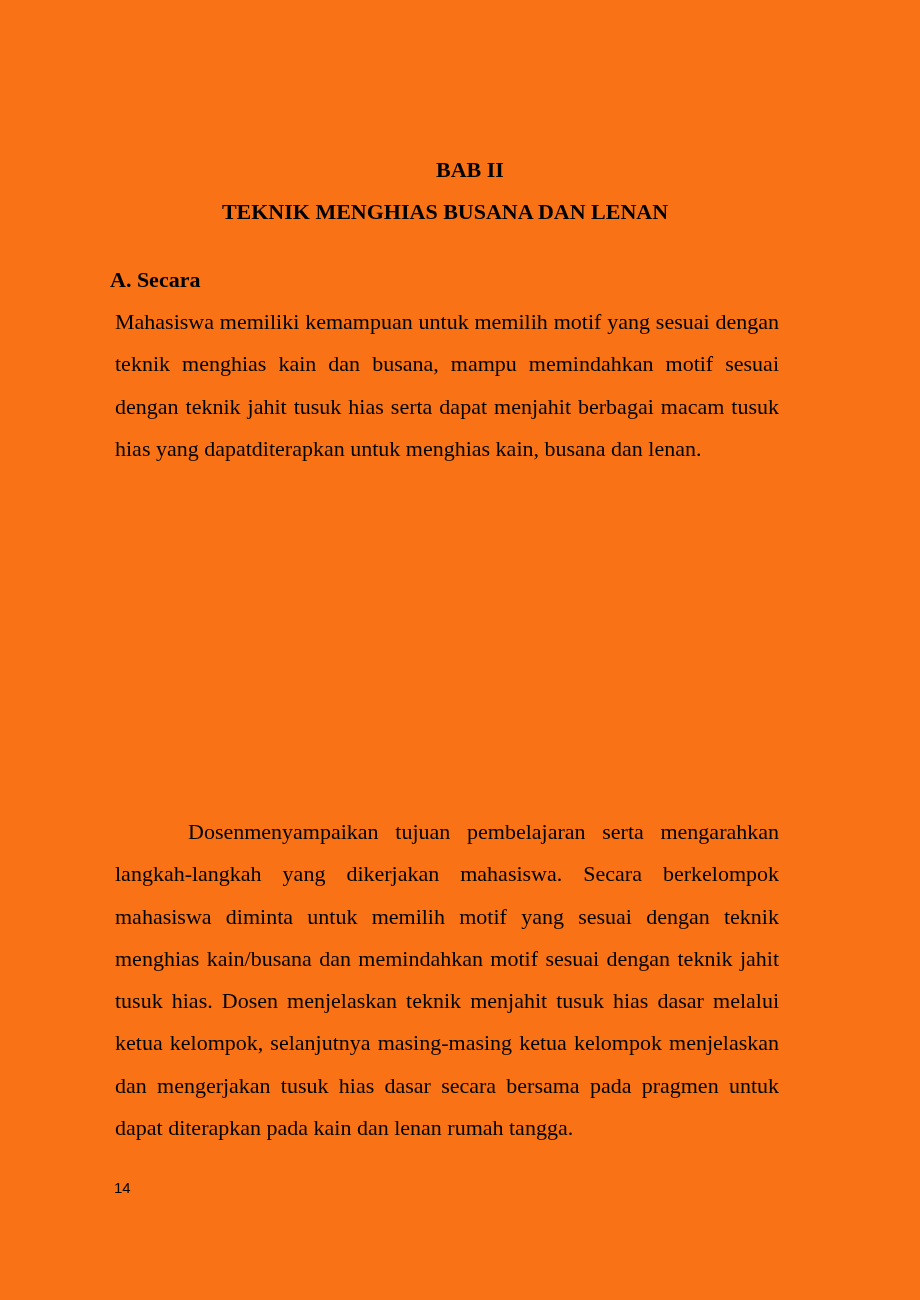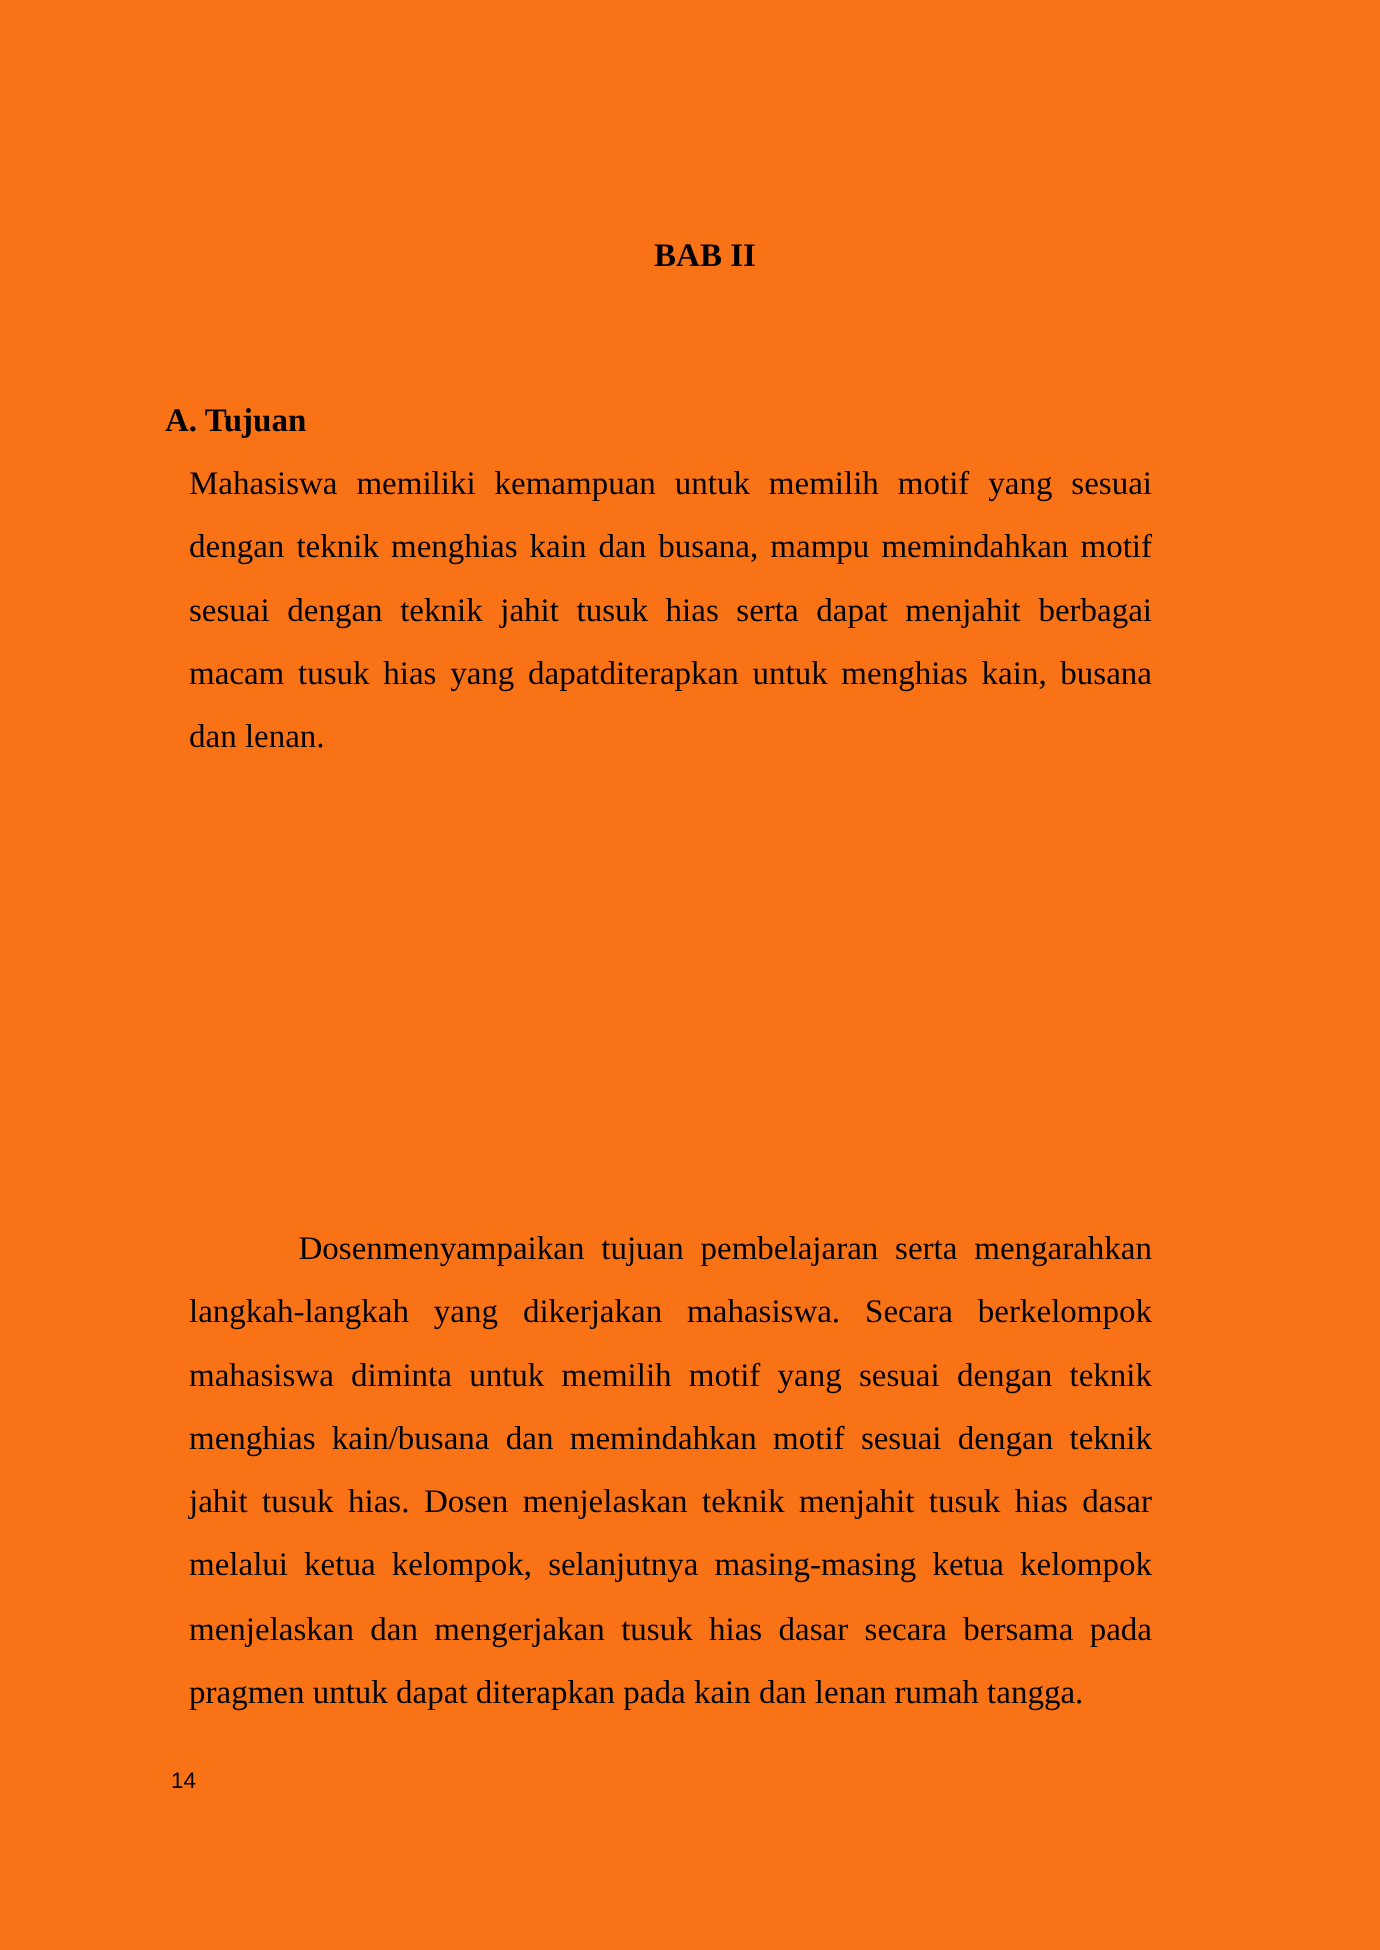--- a/index.html
+++ b/index.html
@@ -49,21 +49,21 @@
       width: 674px;
     }
     .section-heading {
       font-weight: bold;
       font-size: 22px;
       line-height: 28px;
       margin: 0;
       white-space: nowrap;
     }
     .section-body {
-      margin: 16px;
+      margin: 5px;
       font-size: 22px;
       line-height: 42.3px;
       text-align: justify;
       text-align-last: left;
       margin-top: 7px;
     }
     .section-body.indent {
       text-indent: 73px;
     }
     #section-a { top: 266px; }
@@ -78,23 +78,24 @@
       line-height: 24px;
     }
   </style>
 </head>
 <body>
 
 <div class="page">
 
   <div class="chapter-number">BAB II</div>
 
+  <div class="chapter-title">TEKNIK MENGHIAS BUSANA DAN LENAN</div>
 
   <div class="section" id="section-a">
-    <h2 class="section-heading">A. Tujuan</h2>
+    <h2 class="section-heading">A. Secara</h2>
     <p class="section-body">Mahasiswa memiliki kemampuan untuk memilih motif yang sesuai dengan teknik menghias kain dan busana, mampu memindahkan motif sesuai dengan teknik jahit tusuk hias serta dapat menjahit berbagai macam tusuk hias yang dapatditerapkan untuk menghias kain, busana dan lenan.</p>
   </div>
 
   <div class="section" id="section-b">
   </div>
 
   <div class="section" id="section-c">
     <p class="section-body indent">Dosenmenyampaikan tujuan pembelajaran serta mengarahkan langkah-langkah yang dikerjakan mahasiswa. Secara berkelompok mahasiswa diminta untuk memilih motif yang sesuai dengan teknik menghias kain/busana dan memindahkan motif sesuai dengan teknik jahit tusuk hias. Dosen menjelaskan teknik menjahit tusuk hias dasar melalui ketua kelompok, selanjutnya masing-masing ketua kelompok menjelaskan dan mengerjakan tusuk hias dasar secara bersama pada pragmen untuk dapat diterapkan pada kain dan lenan rumah tangga.</p>
   </div>
 

